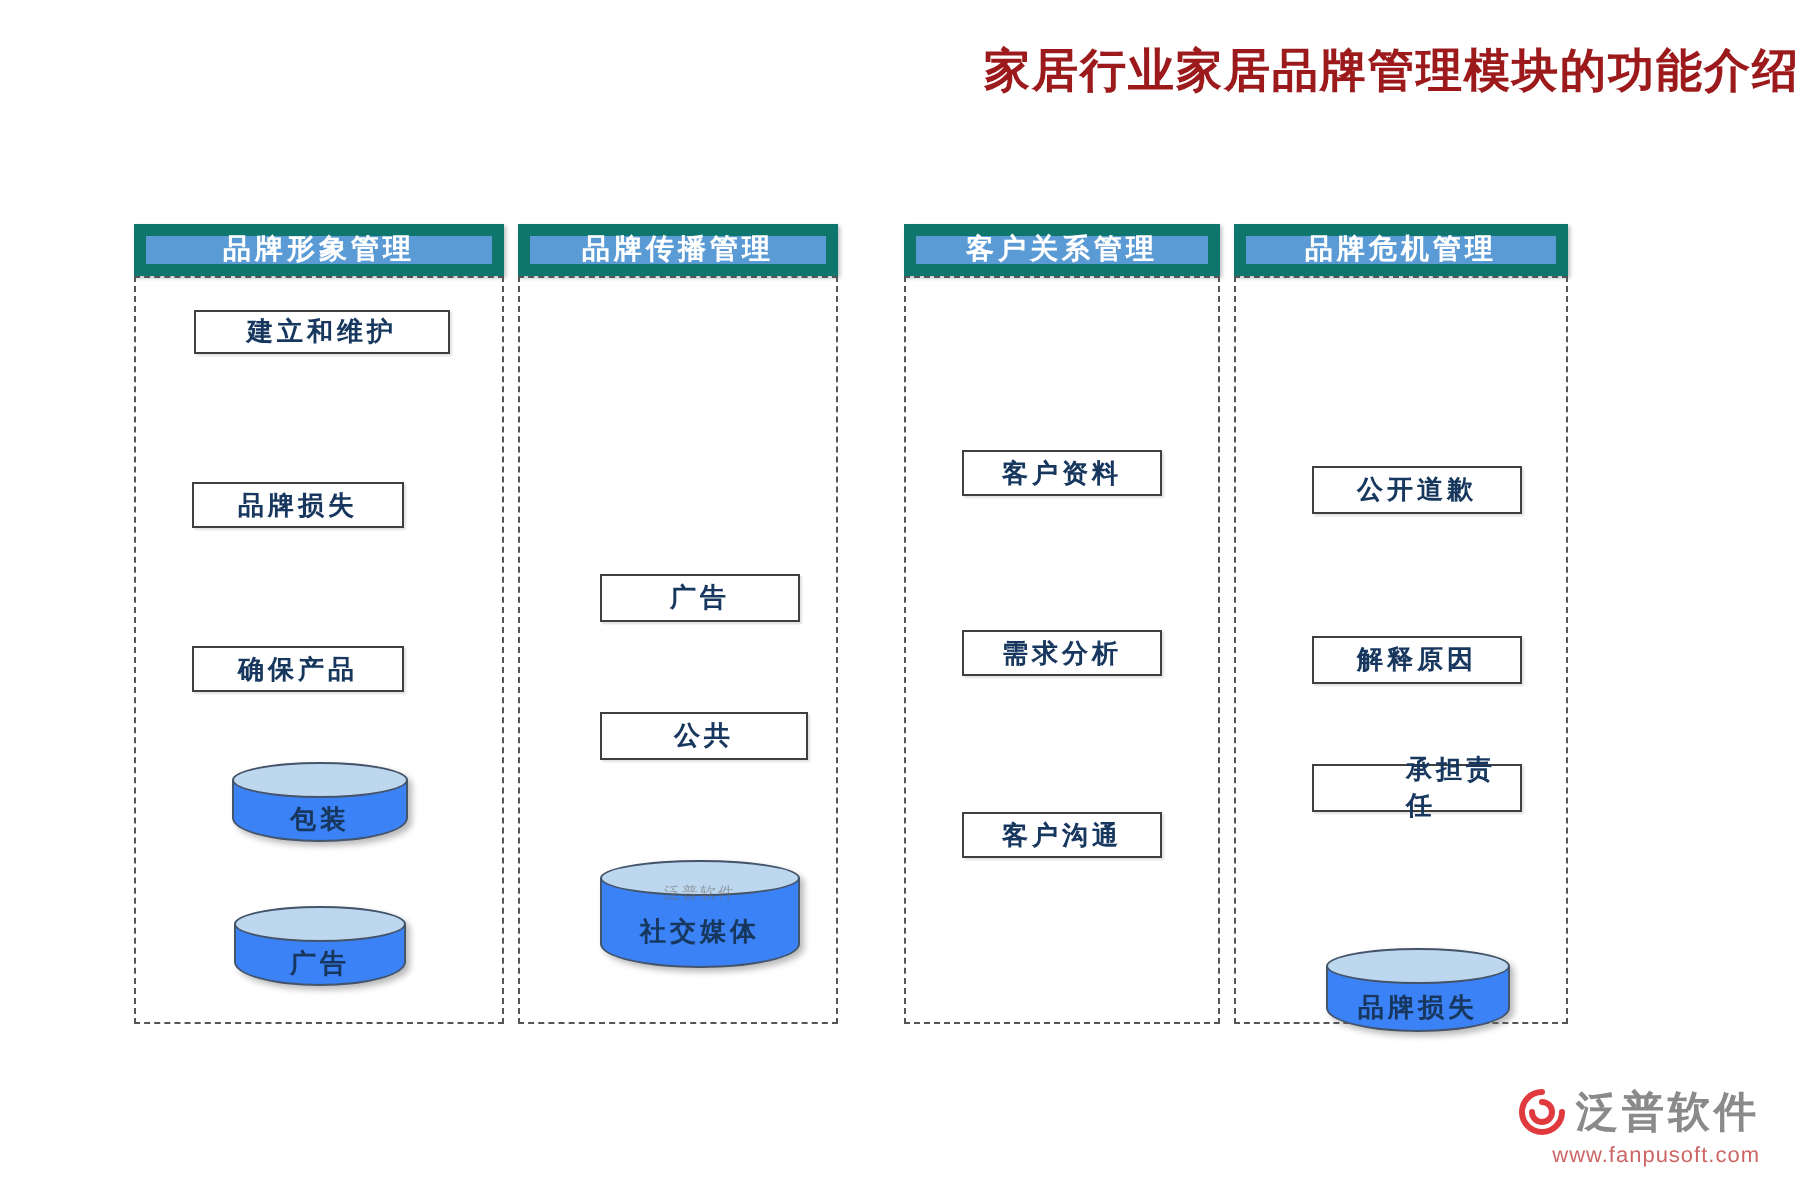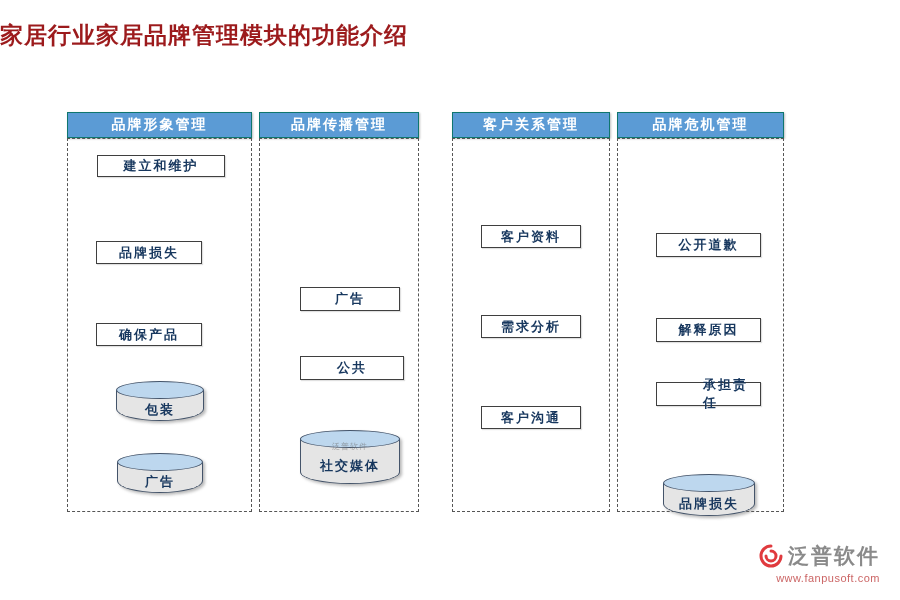--- a/index.html
+++ b/index.html
@@ -13,39 +13,39 @@
     width: 900px;
     height: 600px;
     background: #ffffff;
     overflow: hidden;
   }
   .page-title {
     position: absolute;
     top: 20px;
     left: 0;
     width: 100%;
-    text-align: left;
+    text-align: right;
     font-size: 23px;
     font-weight: bold;
     color: #9c1a1c;
     letter-spacing: 1px;
   }
   .column {
     position: absolute;
     top: 112px;
     height: 400px;
   }
   .col-header {
     position: absolute;
     top: 0;
     left: 0;
     right: 0;
     height: 26px;
     background: #5b9bd5;
-    border: 1px solid #0f766e;
+    border: 6px solid #0f766e;
     box-sizing: border-box;
     color: #ffffff;
     font-size: 14px;
     font-weight: bold;
     letter-spacing: 2px;
     display: flex;
     align-items: center;
     justify-content: center;
     box-shadow: 1px 1px 2px rgba(0,0,0,0.25);
   }
@@ -87,21 +87,21 @@
     border-radius: 50%;
     box-sizing: border-box;
     z-index: 2;
   }
   .cyl-body {
     position: absolute;
     top: 9px;
     left: 0;
     right: 0;
     bottom: 0;
-    background: #e5e5e5;
+    background: #3b82f6;
     border: 1.5px solid #44546a;
     border-top: none;
     border-radius: 0 0 50% 50% / 0 0 12px 12px;
     box-sizing: border-box;
     display: flex;
     align-items: center;
     justify-content: center;
     padding-top: 10px;
     color: #17375e;
     font-size: 13px;

